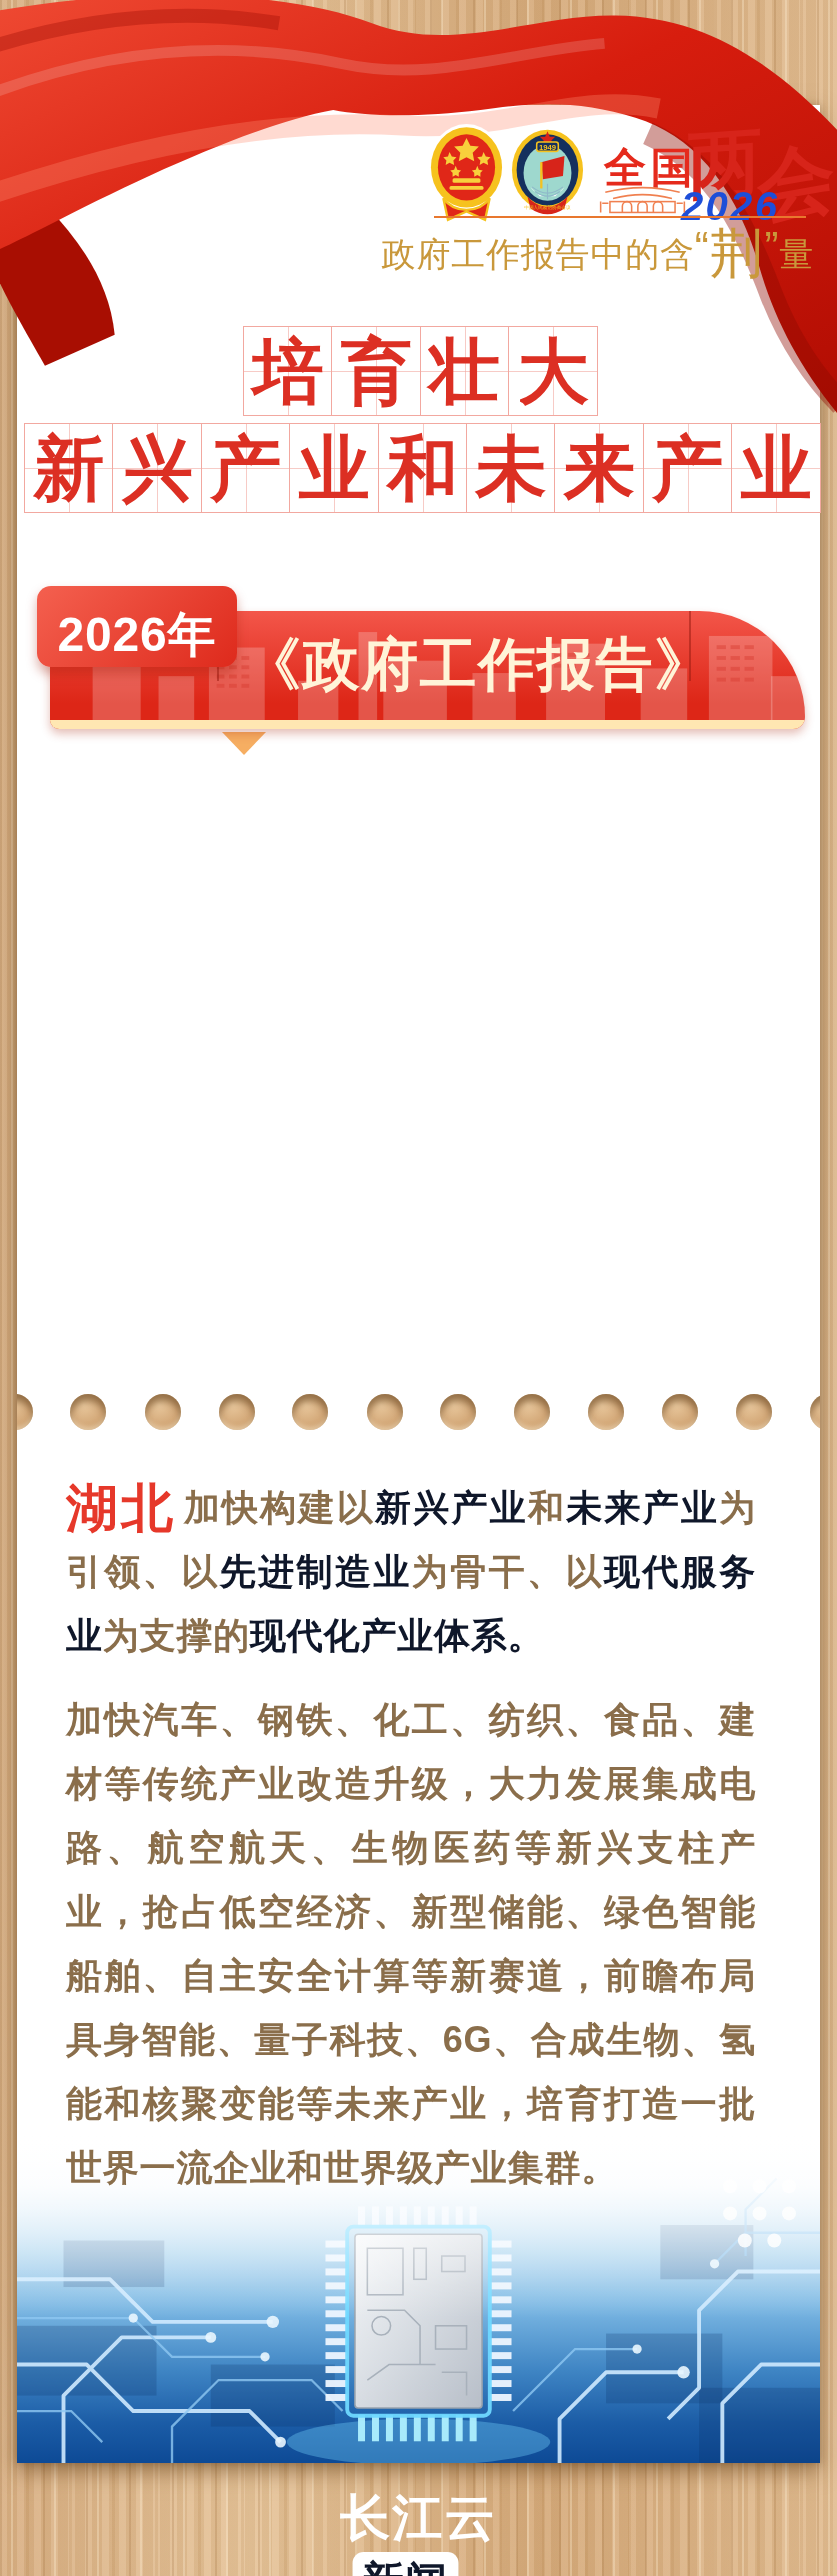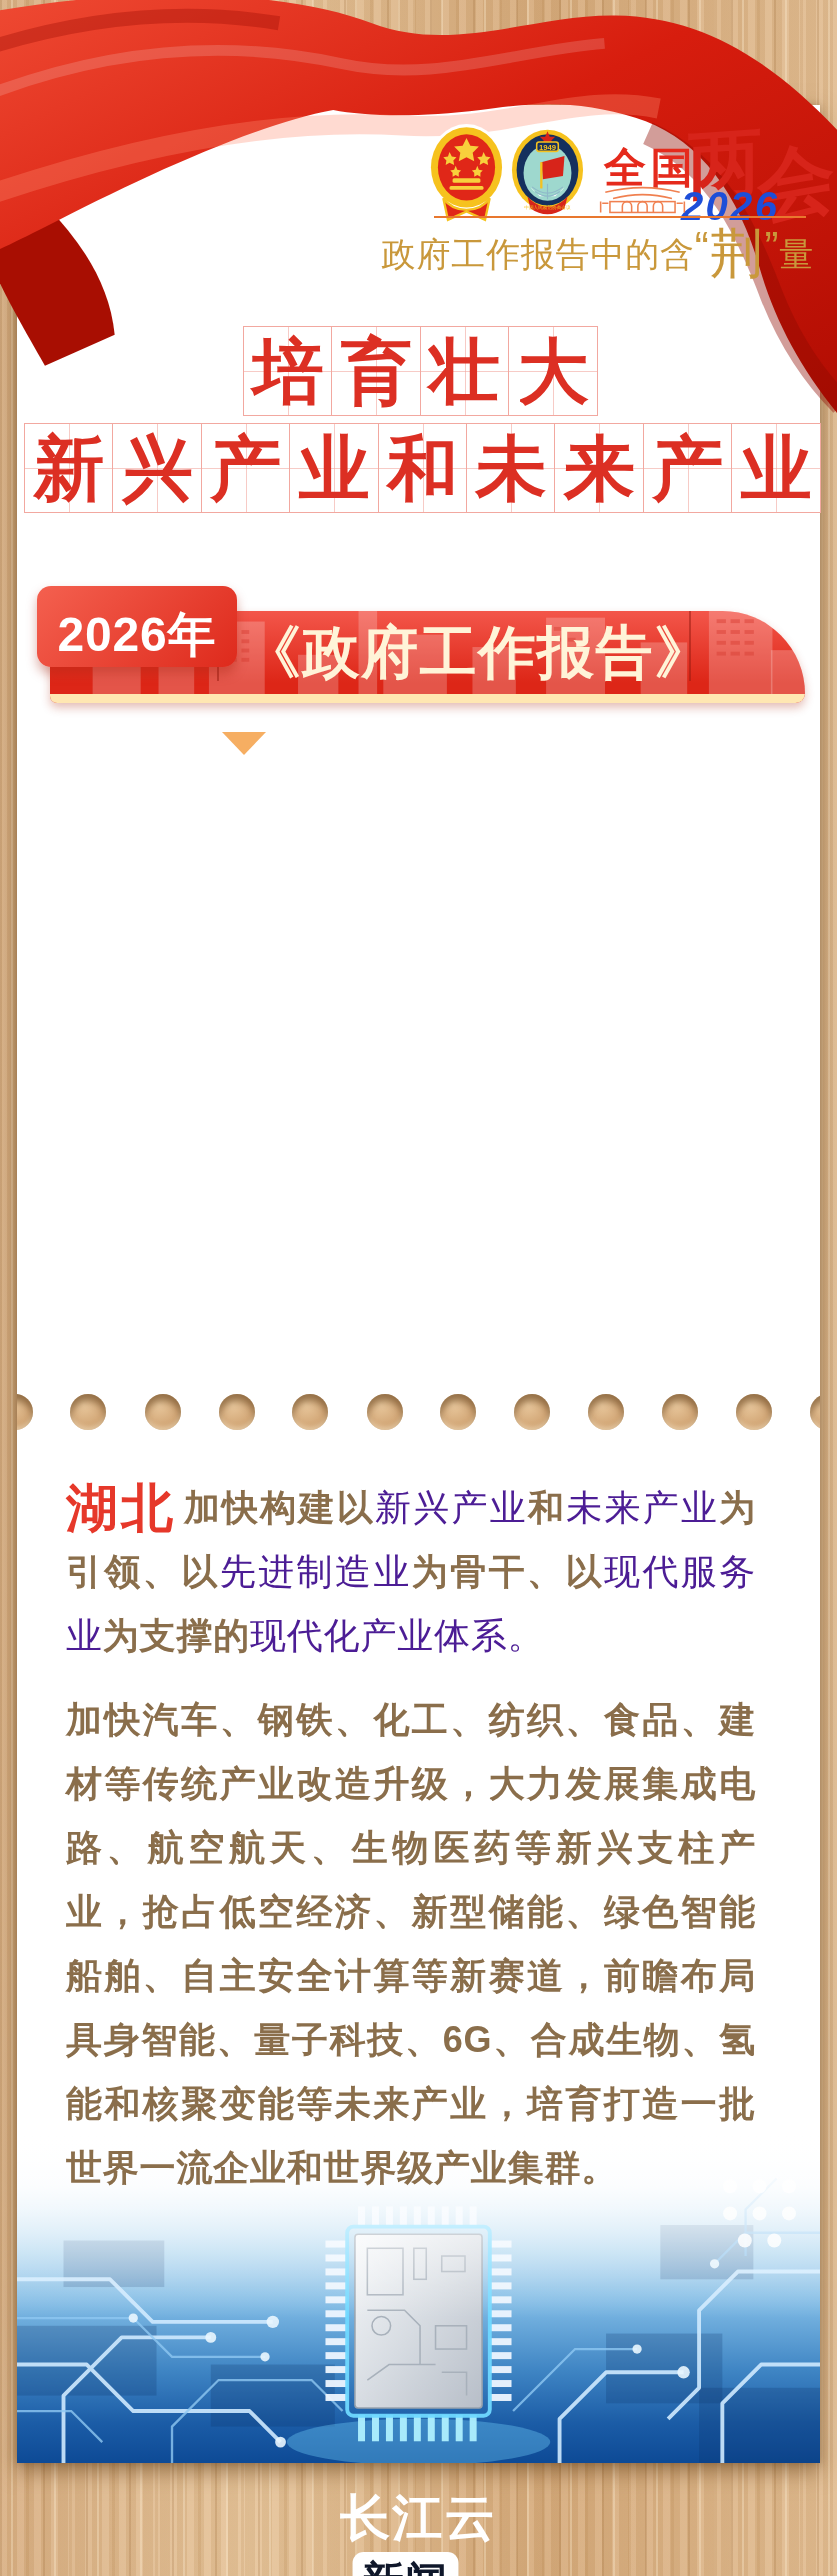--- a/index.html
+++ b/index.html
@@ -43,38 +43,38 @@
   .cell:first-child{margin-left:0;}
   .cell::before{content:"";position:absolute;left:0;right:0;top:50%;height:0.8px;background:rgba(242,168,160,.6);}
   .cell::after{content:"";position:absolute;top:0;bottom:0;left:50%;width:0.8px;background:rgba(242,168,160,.6);}
   .cell span{position:relative;z-index:2;font-size:71px;font-weight:900;color:#DC2F23;line-height:1;}
   
   .chip2026{position:absolute;left:37px;top:586px;width:200px;height:81px;z-index:8;
     background:linear-gradient(135deg,#F4604F,#DE2A1C);border-radius:14px;
     display:flex;align-items:flex-end;justify-content:center;
     box-shadow:0 6.2px 11px rgba(160,30,10,.35);}
   .chip2026 span{color:#fff;font-size:48px;font-weight:900;letter-spacing:0.8px;}
-  .banner{position:absolute;left:50px;top:611px;width:755px;height:92px;z-index:7;
+  .banner{position:absolute;left:50px;top:611px;width:755px;height:118px;z-index:7;
     background:linear-gradient(180deg,#F3564A,#DD2617 78%);
     border-radius:9.3px 109px 12.4px 9.3px;overflow:hidden;
     box-shadow:0 4.7px 9.3px rgba(170,40,15,.3);}
   .banner .strip{position:absolute;left:0;right:0;bottom:0;height:9.3px;background:#FFE7B2;}
   .banner .string{position:absolute;top:0;width:2.3px;height:70px;background:rgba(150,25,15,.5);}
   .banner .skyline{position:absolute;left:0;bottom:7.8px;width:755px;height:116px;}
   .banner-title{position:absolute;left:194px;top:46%;transform:translateY(-50%);
     color:#FFF4D8;font-size:57px;font-weight:900;letter-spacing:1.6px;z-index:2;}
   .banner-tri{position:absolute;left:222px;top:732px;width:0;height:0;z-index:6;
     border-left:22px solid transparent;border-right:22px solid transparent;border-top:23px solid #F6AE62;}
   
   .cbox{position:absolute;left:73px;width:657px;background:#FBE9CF;border-radius:26px;
     padding:31px 43px 26px 43px;box-sizing:border-box;
     font-size:35px;line-height:58px;font-weight:700;color:#8A6E4B;letter-spacing:0.8px;text-align:justify;}
   .cbox.b1{top:659px;}
   .cbox.b2{top:954px;}
-  .red{color:#4c1d95;font-weight:400;}
+  .red{color:#0f172a;font-weight:700;}
   
   .dot{position:absolute;top:1289px;width:36px;height:36px;border-radius:50%;
     background:radial-gradient(circle at 38% 30%, #e9c89d, #d3a878 60%, #b98d5c);
     box-shadow:inset 0 7px 7.8px rgba(80,45,10,.5),inset 0 -3.1px 4.7px rgba(255,240,210,.5),0 1.6px 1.6px rgba(255,255,255,.95);}
   
   .body-text{position:absolute;left:49px;top:1371px;width:690px;z-index:2;}
   .body-text p{margin:0;font-size:36px;line-height:64px;font-weight:700;color:#8A6E4B;
     letter-spacing:0.8px;text-align:justify;}
   .body-text p.p2{margin-top:20px;}
   .hubei{font-size:52px;font-weight:900;color:#E6382A;line-height:64px;vertical-align:-6.2px;letter-spacing:1.6px;margin-right:7.8px;}

